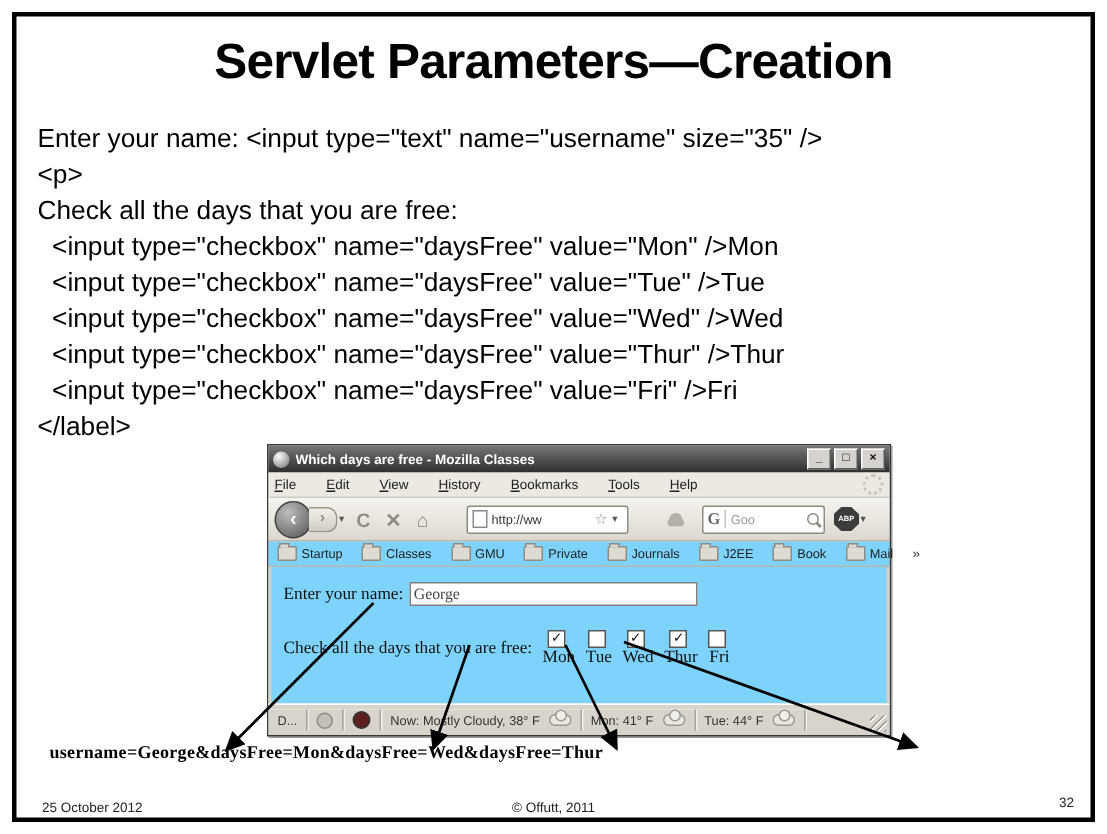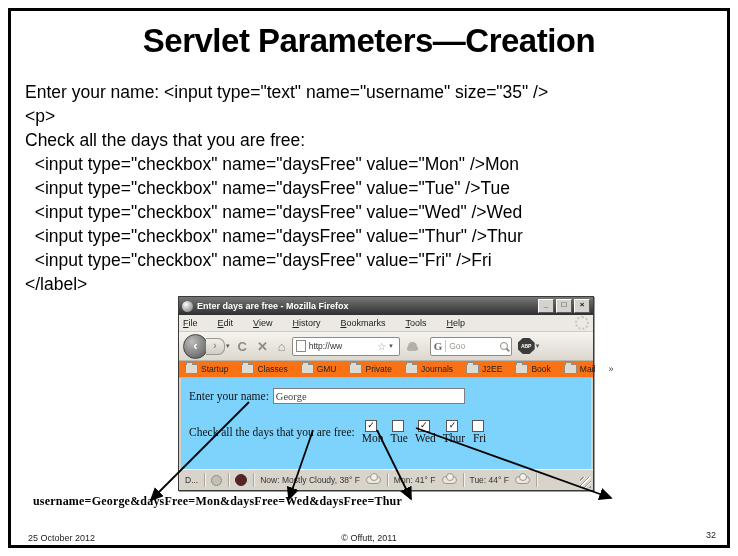--- a/index.html
+++ b/index.html
@@ -48,21 +48,21 @@
               border:1px solid #444; color:#fff; font-size:13px; line-height:21px;
               text-align:center; font-weight:700; flex:0 0 auto; }
   .fwd-btn { width:18px; height:15px; background:linear-gradient(#f2f0ea,#cfccc2);
              border:1px solid #9b978c; border-left:none; border-radius:0 7px 7px 0;
              color:#8e8a80; font-size:10px; line-height:13px; text-align:center;
              font-weight:700; margin-left:-2px; }
   .tiny-caret { font-size:7px; color:#555; margin:0 3px 0 1px; }
   .tool-glyph { color:#8e8b82; font-weight:700; font-size:13px; margin:0 5px; }
   .urlbar { height:17px; width:100px; background:#fff; border:1px solid #8f8c84;
             border-radius:2px; display:flex; align-items:center; padding:0 3px;
-            margin:0 1px; }
+            margin:0 20px; }
   .page-ico { width:8px; height:10px; background:#fdfdfd; border:1px solid #8a8a8a;
               margin-right:3px; flex:0 0 auto; }
   .url-text { font-size:8.5px; color:#333; flex:1 1 auto; white-space:nowrap;
               overflow:hidden; }
   .star { color:#9a978e; font-size:10px; margin:0 2px; }
   .addon-dot { width:9px; height:9px; border-radius:50%; background:#b3b0a7;
                box-shadow:-3px 2px 0 -2px #b3b0a7, 3px 2px 0 -2px #b3b0a7;
                margin:0 7px; }
   .searchbox { height:17px; width:74px; background:#fff; border:1px solid #8f8c84;
                border-radius:2px; display:flex; align-items:center; padding:0 3px;
@@ -72,21 +72,21 @@
             margin-right:3px; }
   .search-text { font-size:8.5px; color:#9a978e; flex:1 1 auto; }
   .mag { width:6px; height:6px; border:1.5px solid #8e8b82; border-radius:50%;
          position:relative; flex:0 0 auto; }
   .mag::after { content:""; position:absolute; width:4px; height:1.5px;
                 background:#8e8b82; transform:rotate(45deg); left:5px; top:6px; }
   .abp { width:17px; height:16px; margin-left:6px; background:#3c3c3c; color:#fff;
          font-size:5px; font-weight:700; text-align:center; line-height:16px;
          clip-path:polygon(30% 0,70% 0,100% 30%,100% 70%,70% 100%,30% 100%,0 70%,0 30%); }
 
-  .bookmarksbar { height:16px; background:#f97316; border-bottom:1px solid #b9b5ab;
+  .bookmarksbar { height:16px; background:#7dd3fc; border-bottom:1px solid #b9b5ab;
                   display:flex; align-items:center; padding:0 6px; gap:13px;
                   font-size:8.5px; color:#222; flex:0 0 auto; }
   .folder { width:11px; height:8px; background:#dedbd2; border:1px solid #8f8c84;
             border-radius:1px; position:relative; margin-right:3px; flex:0 0 auto; }
   .folder::before { content:""; position:absolute; left:0; top:-3px; width:5px;
                     height:2px; background:#dedbd2; border:1px solid #8f8c84;
                     border-bottom:none; }
   .bm-item { display:flex; align-items:center; }
   .bm-overflow { margin-left:auto; color:#333; font-size:9px; }
 
@@ -153,21 +153,21 @@
     <div class="code-line">  &lt;input type="checkbox" name="daysFree" value="Wed" /&gt;Wed</div>
     <div class="code-line">  &lt;input type="checkbox" name="daysFree" value="Thur" /&gt;Thur</div>
     <div class="code-line">  &lt;input type="checkbox" name="daysFree" value="Fri" /&gt;Fri</div>
     <div class="code-line">&lt;/label&gt;</div>
   </div>
 
   <div class="browser">
 
     <div class="titlebar">
       <span class="ff-icon"></span>
-      <span class="win-title">Enter days are free - Mozilla Firefox</span>
+      <span class="win-title">Which days are free - Mozilla Classes</span>
       <span class="win-btn">_</span>
       <span class="win-btn">□</span>
       <span class="win-btn">×</span>
     </div>
 
     <div class="menubar">
       <span class="menu-item">File</span>
       <span class="menu-item">Edit</span>
       <span class="menu-item">View</span>
       <span class="menu-item">History</span>

